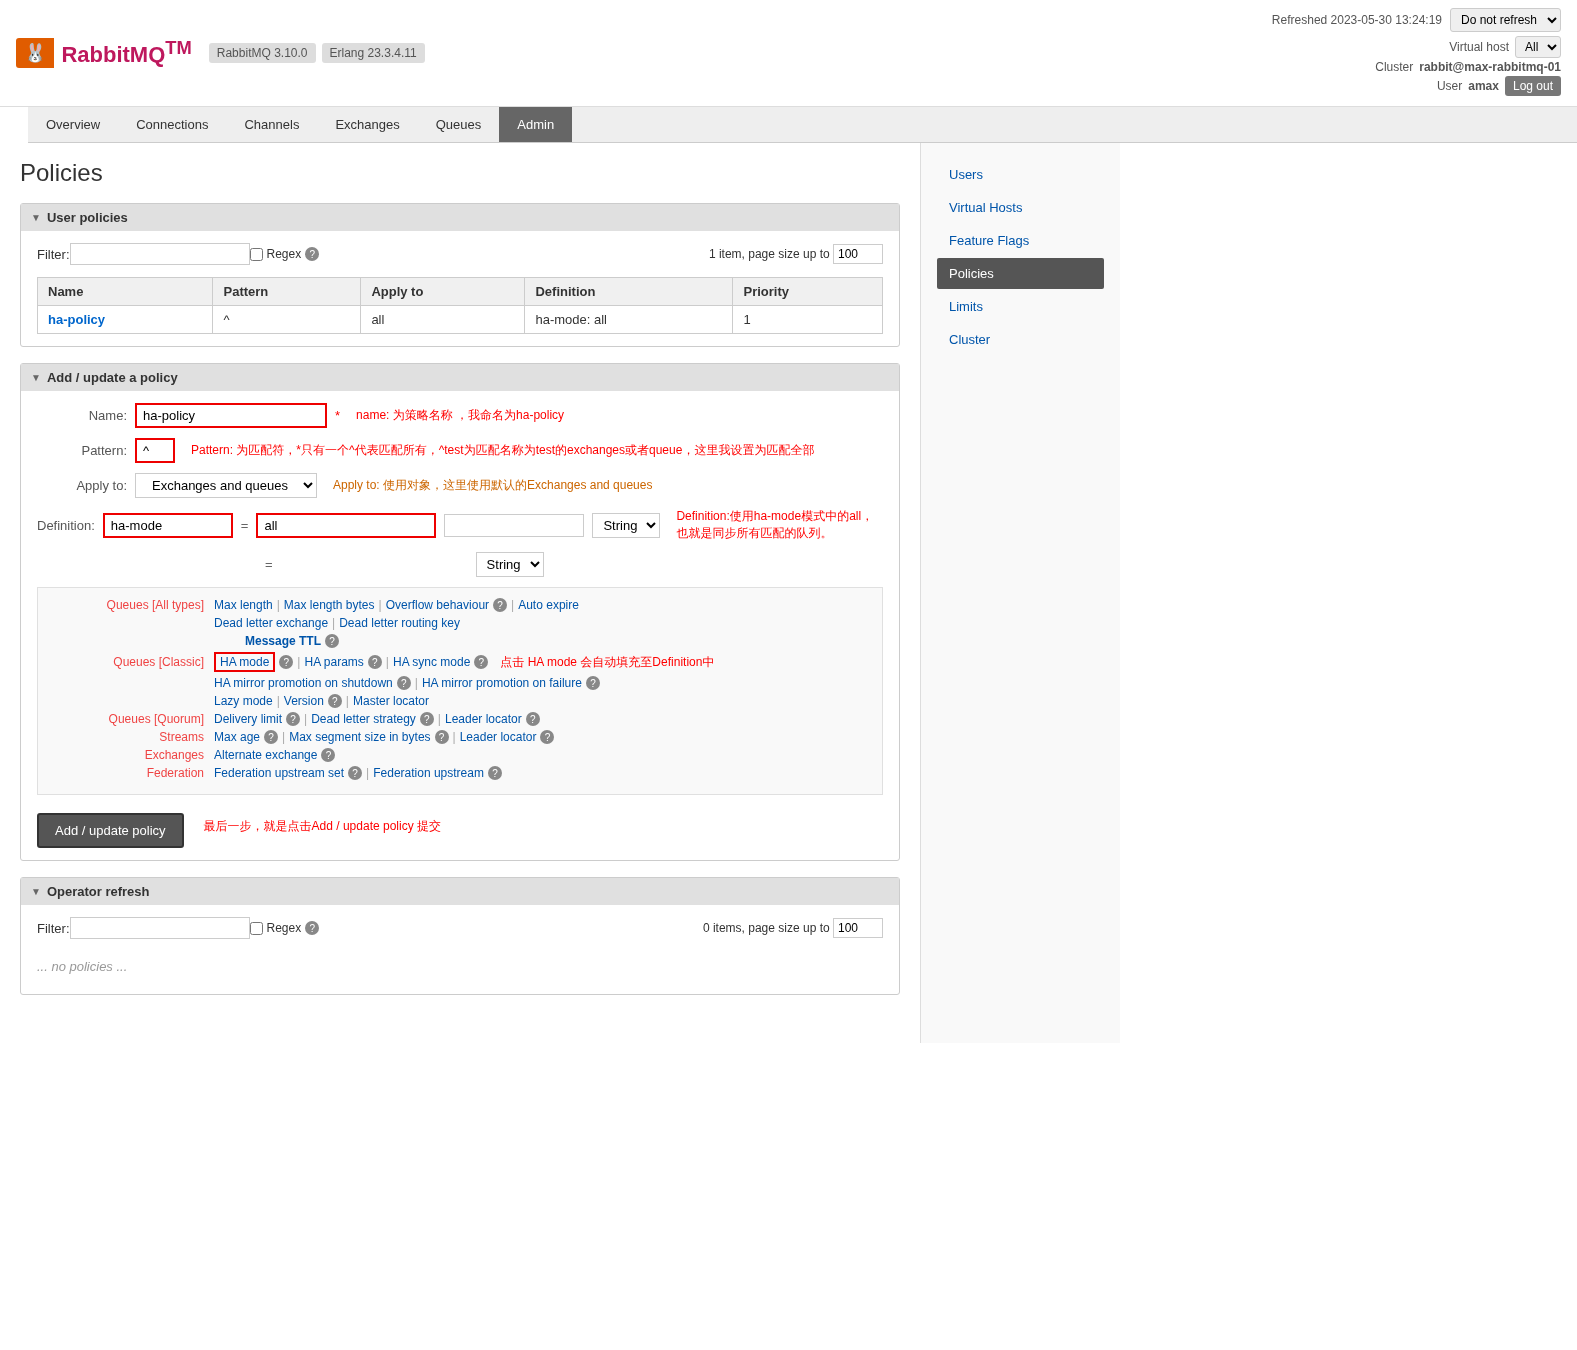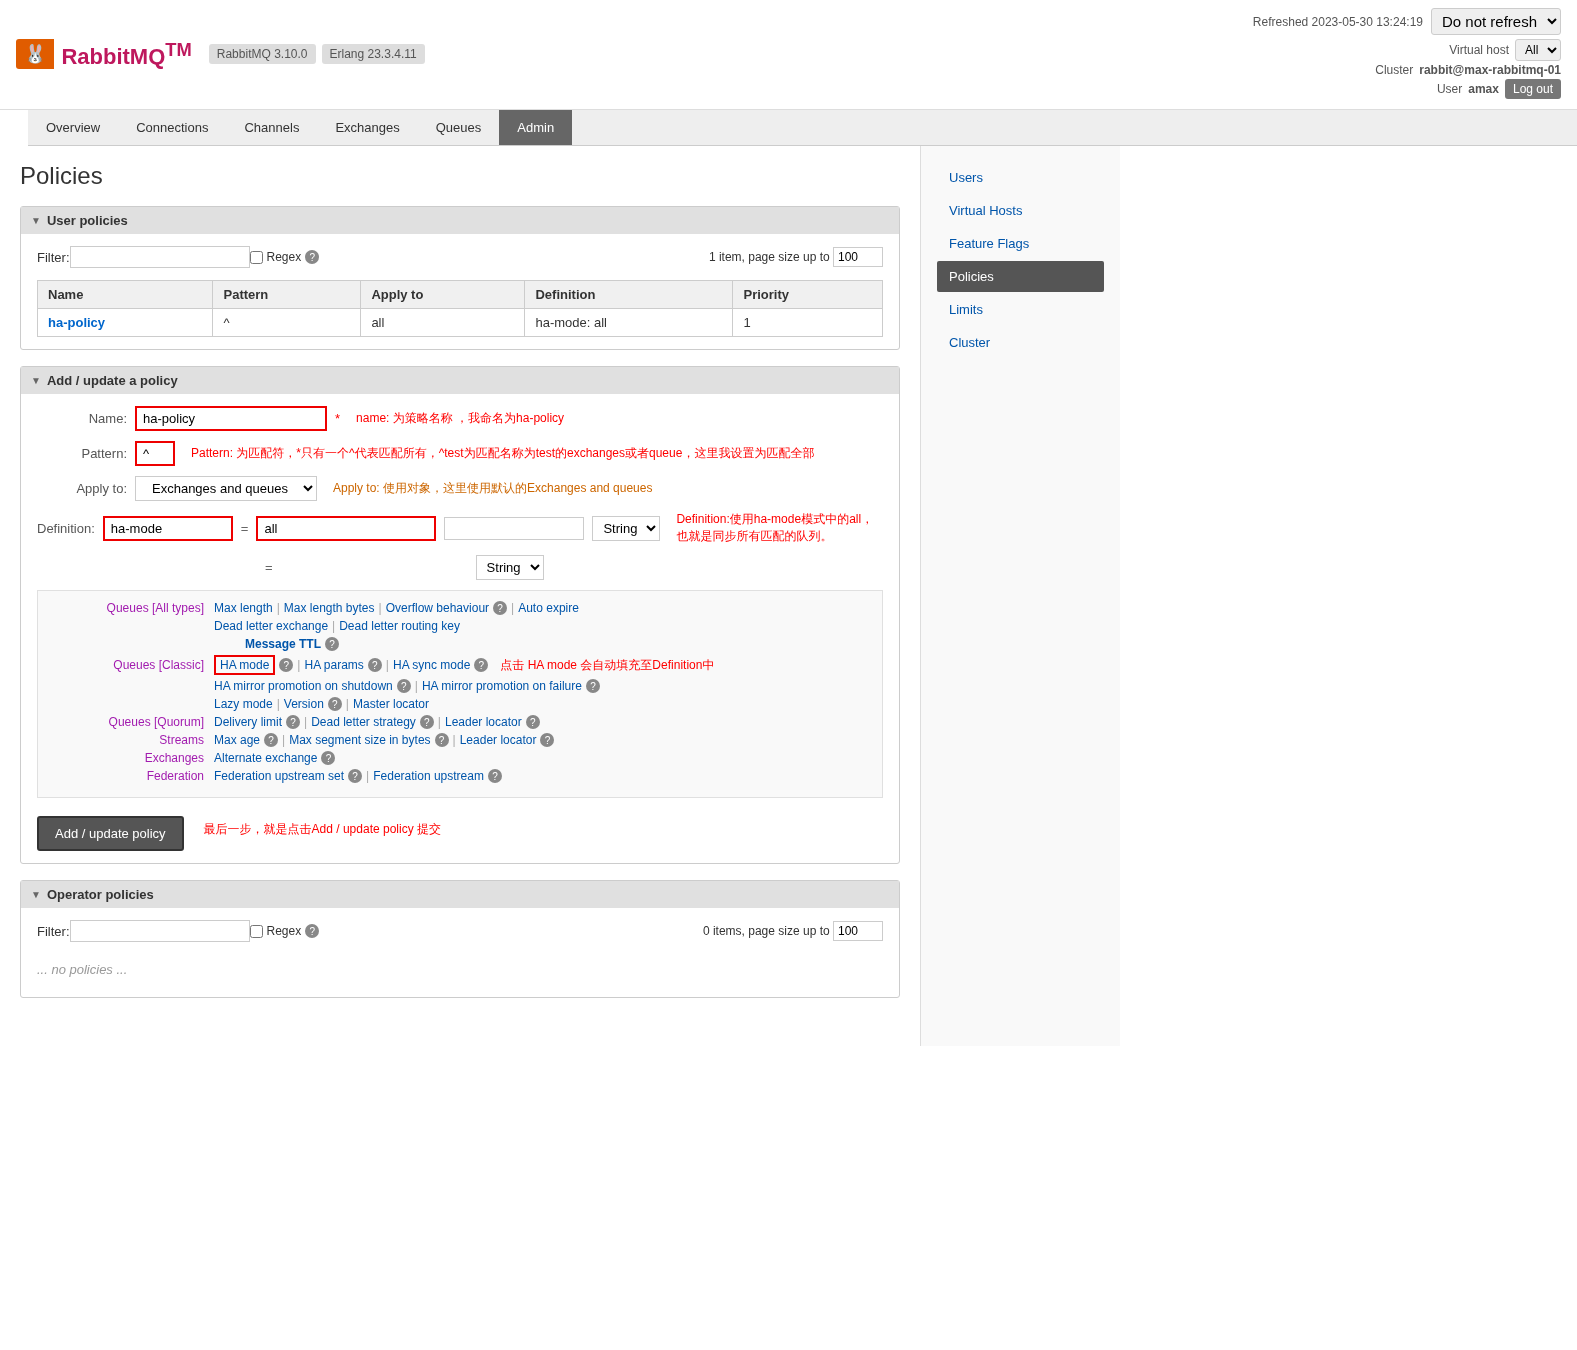--- a/index.html
+++ b/index.html
@@ -8,21 +8,21 @@
     
     .header { display: flex; align-items: center; justify-content: space-between; padding: 8px 16px; border-bottom: 1px solid #ddd; background: #fff; }
     .logo { display: flex; align-items: center; }
     .logo-icon { background: #e05c00; color: white; font-weight: bold; padding: 4px 8px; font-size: 18px; border-radius: 3px 0 0 3px; }
     .logo-text { font-size: 22px; font-weight: bold; color: #be185d; padding: 4px 7px; }
     .version-badges { display: flex; gap: 6px; margin-left: 10px; }
     .badge { background: #ddd; padding: 3px 8px; border-radius: 3px; font-size: 12px; color: #555; }
     .header-right { text-align: right; font-size: 12px; color: #555; }
     .refresh-row { display: flex; align-items: center; gap: 8px; margin-bottom: 4px; justify-content: flex-end; }
     .refresh-time { font-size: 12px; }
-    .refresh-select { padding: 3px 6px; border: 1px solid #ccc; border-radius: 3px; font-size: 15px; }
+    .refresh-select { padding: 3px 6px; border: 1px solid #ccc; border-radius: 3px; font-size: 12px; }
     .vhost-row, .cluster-row, .user-row { display: flex; align-items: center; gap: 6px; justify-content: flex-end; margin-bottom: 2px; font-size: 12px; }
     .vhost-select { padding: 2px 5px; border: 1px solid #ccc; border-radius: 3px; font-size: 12px; }
     .logout-btn { background: #777; color: white; border: none; padding: 3px 8px; border-radius: 3px; cursor: pointer; font-size: 12px; }
     
     
     .nav { display: flex; background: #eee; border-bottom: 1px solid #ccc; margin-left: 28px; }
     .nav-item { padding: 10px 18px; cursor: pointer; font-size: 13px; color: #333; text-decoration: none; }
     .nav-item.active { background: #666; color: white; }
     
     
@@ -67,21 +67,21 @@
     .annotation-orange { color: #cc6600; font-size: 12px; margin-left: 8px; }
     .def-key-input { border: 2px solid #e00; padding: 3px 6px; font-size: 13px; width: 130px; }
     .def-val-input { border: 2px solid #e00; padding: 3px 6px; font-size: 13px; width: 180px; }
     .def-extra-input { border: 1px solid #ccc; padding: 3px 6px; font-size: 13px; width: 140px; }
     .def-type-select { border: 1px solid #ccc; padding: 3px 6px; font-size: 13px; background: white; }
     .equals-sign { color: #666; font-size: 13px; }
     
     
     .shortcuts-section { background: #f9f9f9; border: 1px solid #e0e0e0; padding: 10px 16px; margin-top: 4px; }
     .shortcuts-row { display: flex; align-items: baseline; gap: 10px; margin-bottom: 4px; }
-    .shortcut-label { color: #a21caf; font-size: 12px; min-width: 150px; text-align: right; }
+    .shortcut-label { color: #ef4444; font-size: 12px; min-width: 150px; text-align: right; }
     .shortcut-links { display: flex; flex-wrap: wrap; gap: 4px; align-items: center; font-size: 12px; }
     .shortcut-link { color: #0055aa; text-decoration: none; cursor: pointer; }
     .shortcut-link.highlighted { border: 2px solid #e00; padding: 1px 4px; color: #0055aa; }
     .sep { color: #aaa; }
     .help-icon { display: inline-flex; align-items: center; justify-content: center; width: 14px; height: 14px; background: #888; color: white; border-radius: 50%; font-size: 10px; cursor: pointer; }
     
     
     .submit-btn { background: #555; color: white; border: none; padding: 8px 16px; font-size: 13px; cursor: pointer; border-radius: 3px; margin-top: 8px; border: 2px solid #333; }
     
     
@@ -361,21 +361,21 @@
           <button class="submit-btn">Add / update policy</button>
           <span class="annotation-red">最后一步，就是点击Add / update policy 提交</span>
         </div>
 
       </div>
     </div>
 
     <div class="section">
       <div class="section-header">
         <span class="arrow">▼</span>
-        <span>Operator policies</span>
+        <span>Operator refresh</span>
       </div>
       <div class="section-body">
         <div class="filter-row">
           <span class="filter-label">Filter:</span>
           <input class="filter-input" type="text" value="" style="">
           <label class="regex-check">
             <input type="checkbox" style="">
             <span>Regex</span>
             <span class="help-icon">?</span>
           </label>

